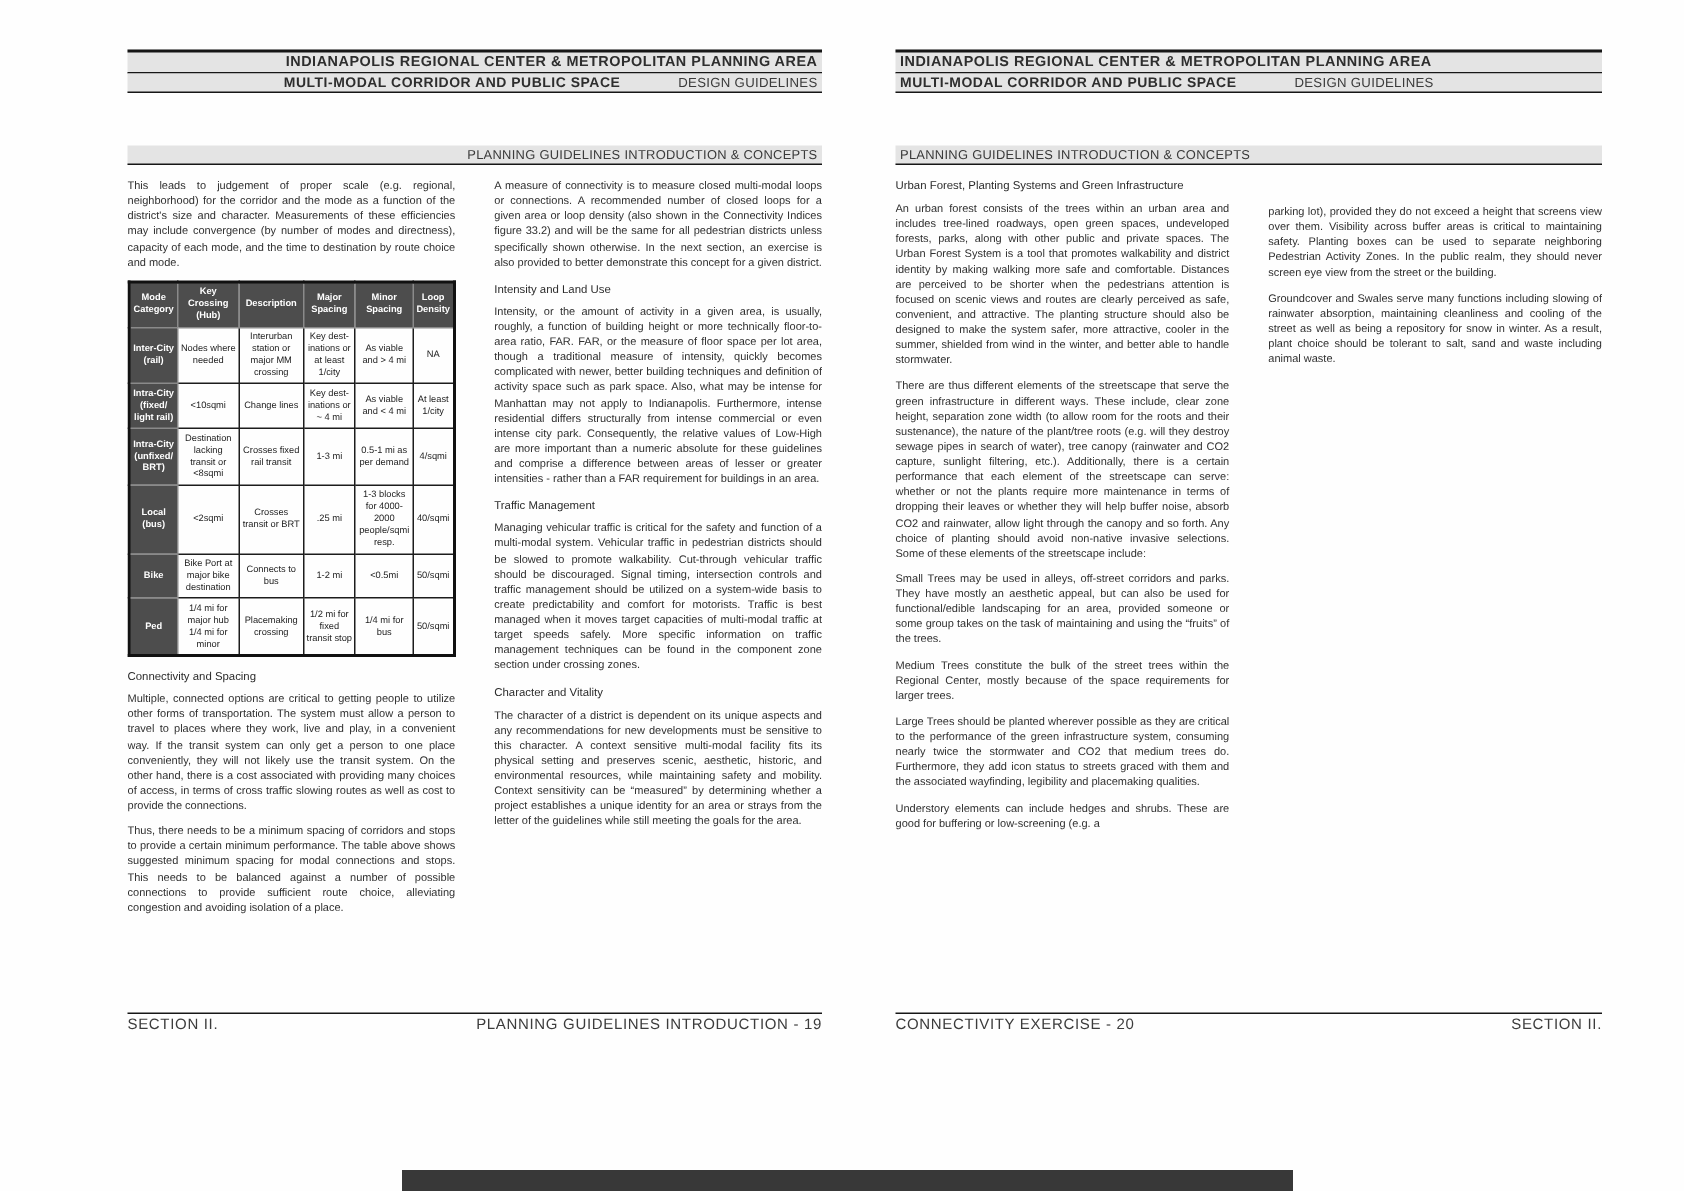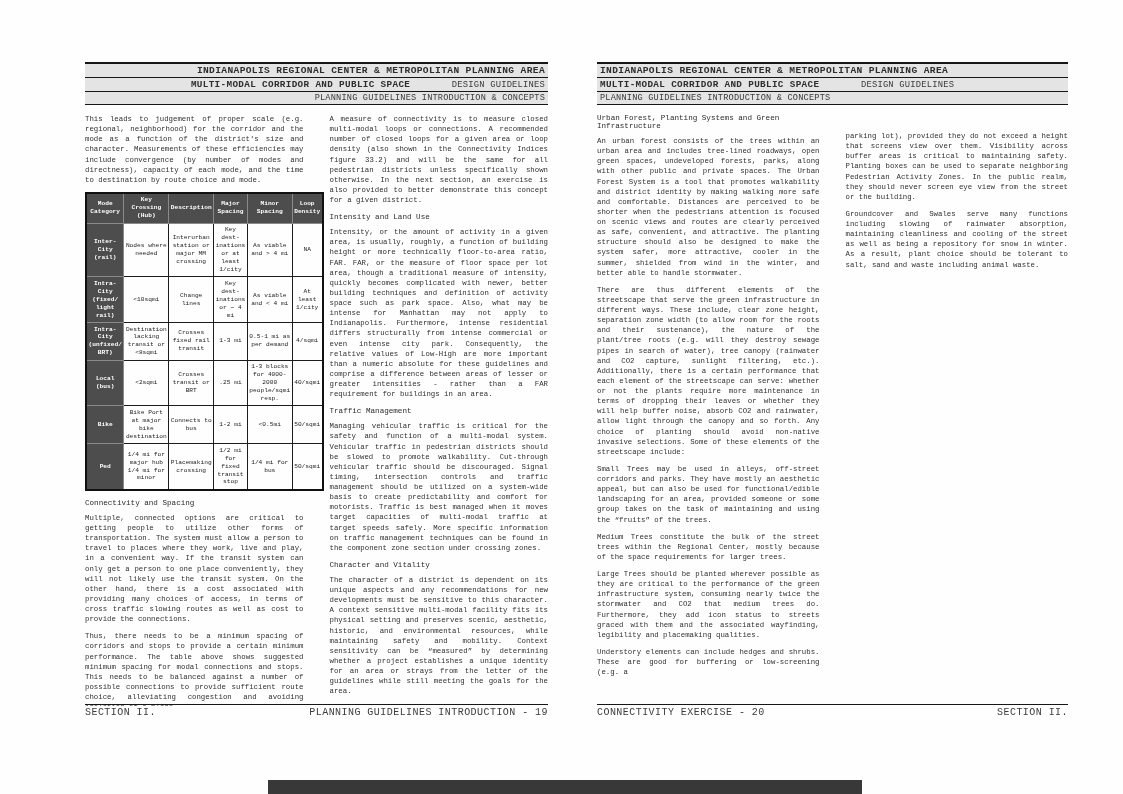--- a/index.html
+++ b/index.html
@@ -1,30 +1,30 @@
 <!DOCTYPE html>
 <html><head>
 <meta charset="utf-8">
 <style>
   html,body{margin:0;padding:0;background:#ffffff;}
   .canvas{position:relative;width:1123px;height:794px;background:#fefefe;overflow:hidden;
           font-family:"Liberation Sans",sans-serif;color:#2e2e2e;}
-  .page{position:absolute;top:62px;height:656px;background:transparent;font-family:Liberation Mono, monospace;}
+  .page{position:absolute;top:33px;height:656px;background:transparent;}
   .page-left{left:85px;width:463px;}
   .page-right{left:597px;width:471px;}
 
   
   .bands{width:100%;}
   .band{background:#e4e4e4;border-bottom:1px solid #161616;padding:1px 3px;
         white-space:nowrap;overflow:hidden;}
   .band-1{border-top:2.5px solid #161616;font-weight:bold;font-size:9.6px;letter-spacing:.35px;}
   .band-2{font-size:9.3px;}
   .band-2 .b{font-weight:bold;letter-spacing:.35px;}
   .band-2 .r{font-weight:normal;font-size:8.8px;letter-spacing:.2px;color:#3a3a3a;margin-left:36px;}
-  .band-3{font-size:8.6px;letter-spacing:.2px;color:#3a3a3a;}
+  .band-3{font-size:8.6px;letter-spacing:.2px;color:#3a3a3a;margin-top:35px;}
   .align-r{text-align:right;}
   .align-l{text-align:left;}
 
   
   .cols{display:flex;gap:26px;margin-top:9px;height:592px;overflow:hidden;}
   .col{flex:1;min-width:0;}
   p.bt{font-size:7.35px;line-height:1.38;text-align:justify;margin:0 0 7px 0;color:#303030;}
   .ind{margin-left:15px;}
   h3.sh{font-size:7.6px;font-weight:normal;margin:8px 0 6px 0;color:#2b2b2b;}
   h3.first{margin-top:0;}

